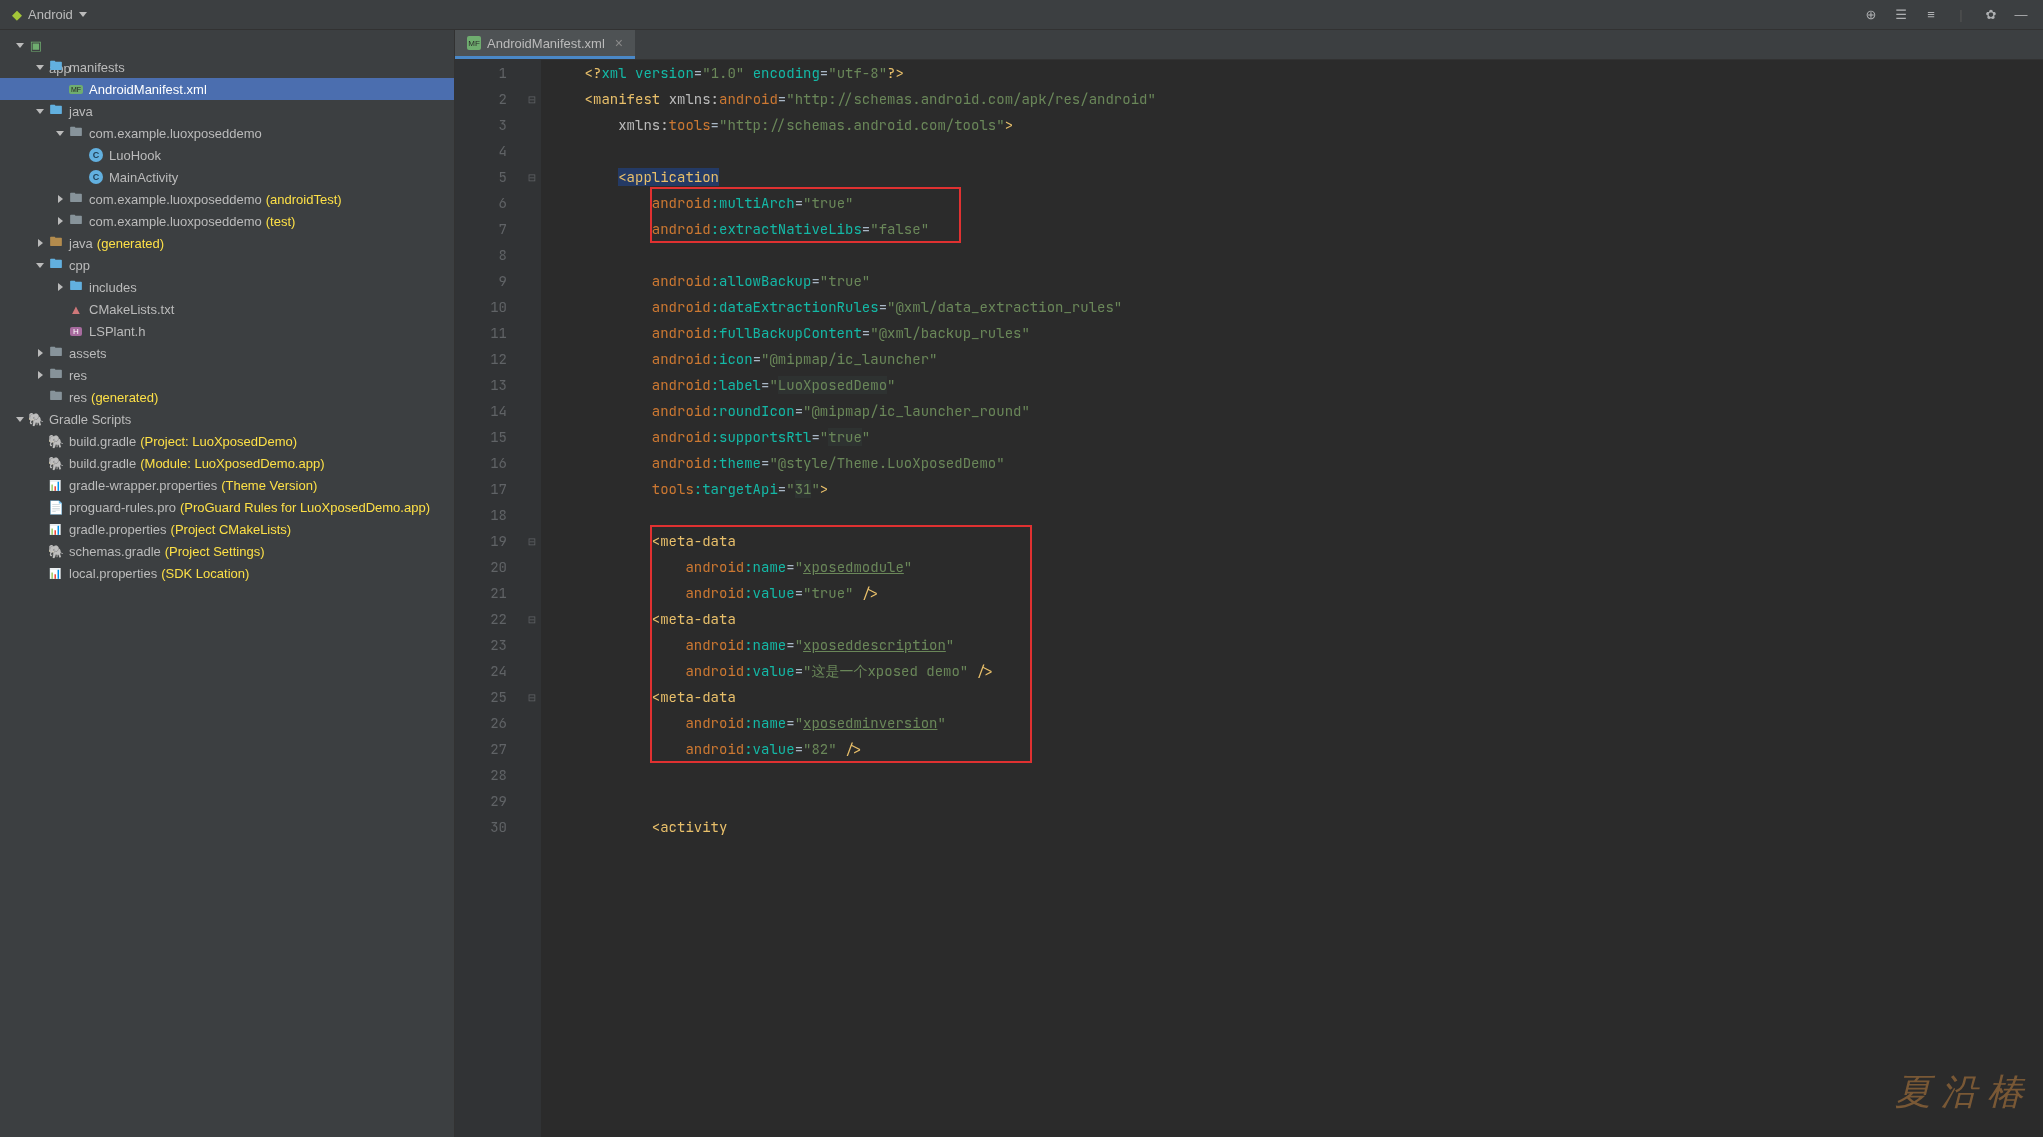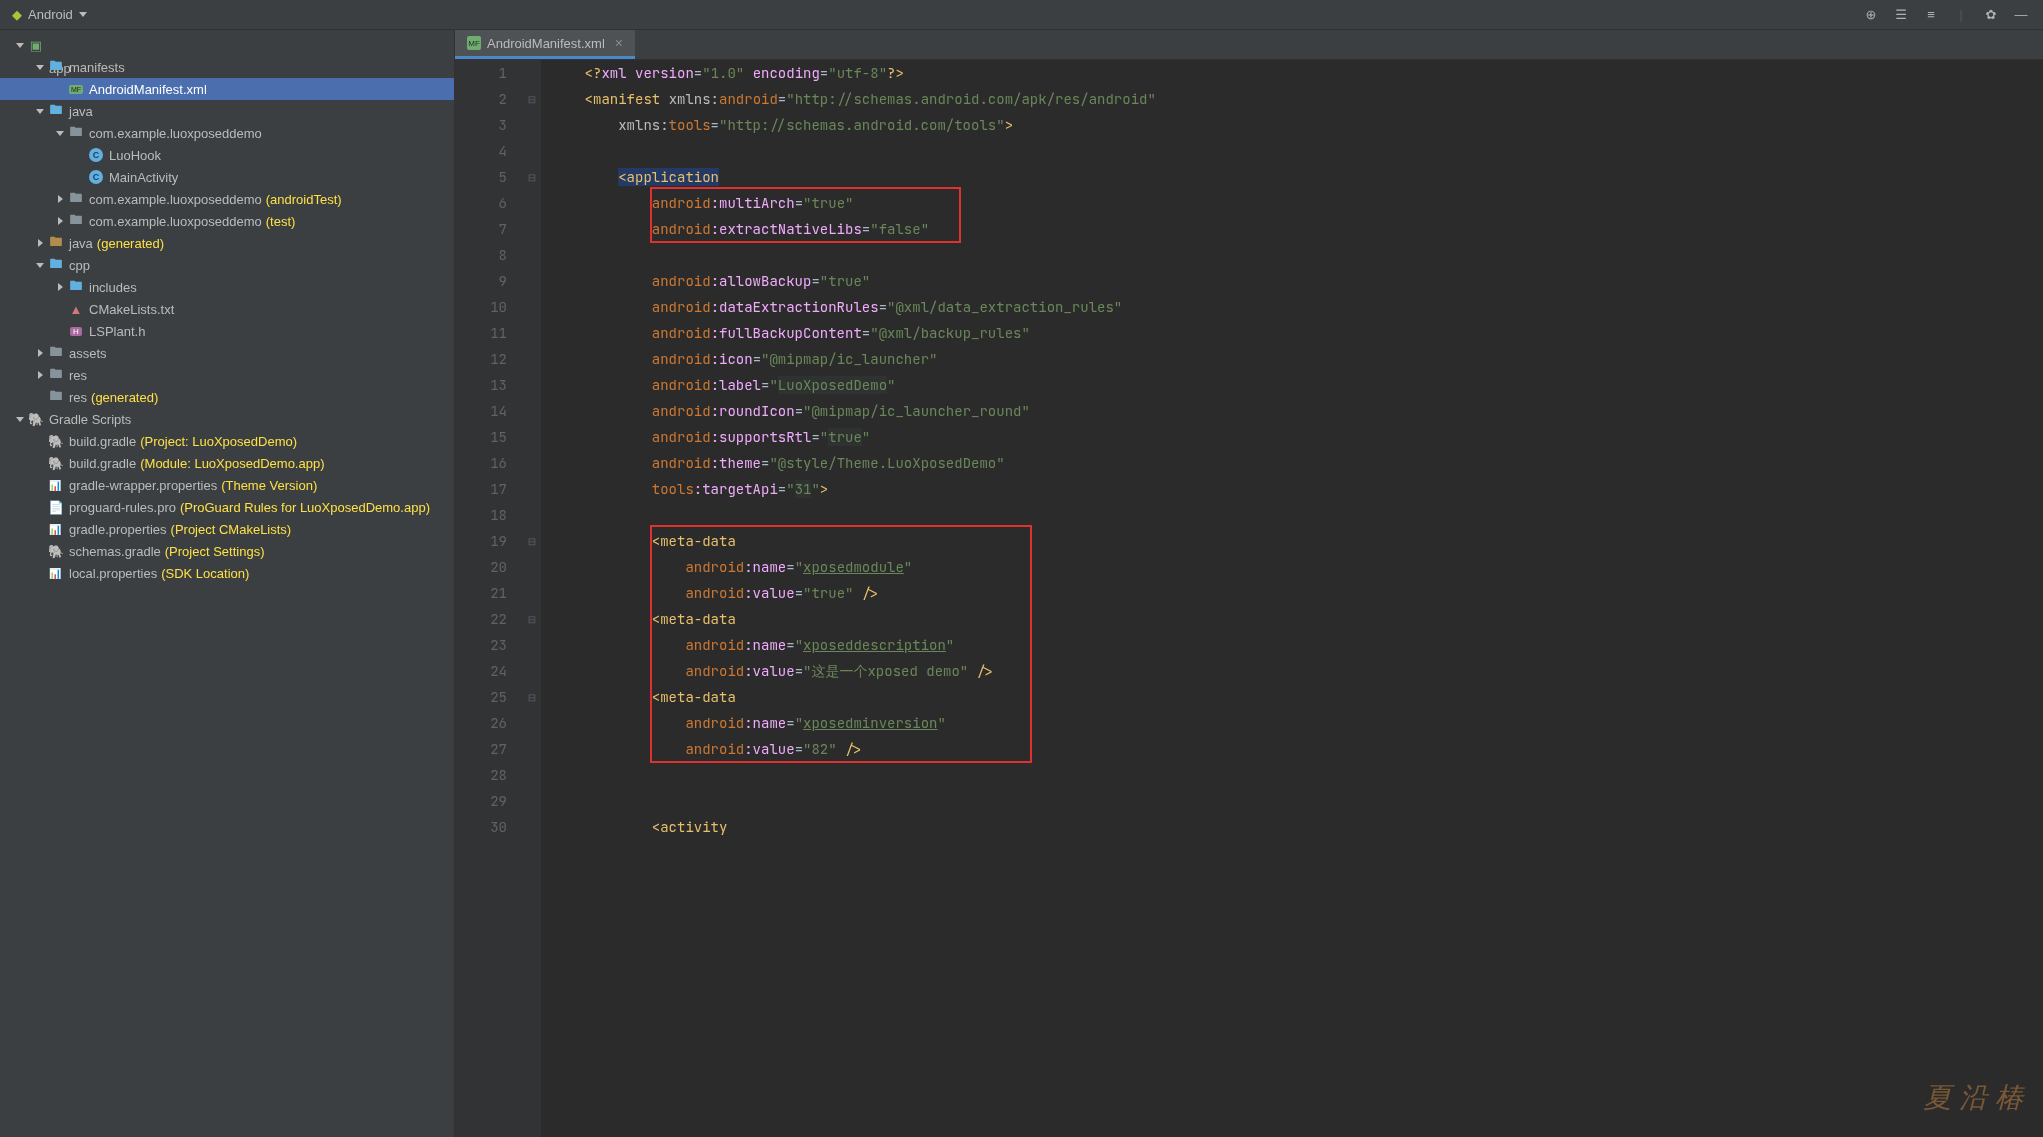--- a/index.html
+++ b/index.html
@@ -66,33 +66,33 @@
 .fold-mark { position: absolute; width: 10px; height: 10px; left: 2px; font-size: 10px; color: #606366; display: flex; align-items: center; justify-content: center;}
 .fold-mark::before { content: "⊟"; }
 .code {
   font-family: "JetBrains Mono", Consolas, monospace;
   font-size: 14px; line-height: 26px; padding-left: 10px;
   white-space: pre; position: relative;
 }
 .code-line { height: 26px; }
 .c-tag { color: #e8bf6a; }
 .c-attr-ns { color: #bababa; }
-.c-attr { color: #f0abfc; }
+.c-attr { color: #14b8a6; }
 .c-op { color: #cc7832; }
 .c-str { color: #6a8759; }
 .c-str.underlined { text-decoration: underline; }
 .c-default { color: #a9b7c6; }
 .highlight-bg { background: #3b514d33; }
 .sel-bg { background: #214283aa; }
 .annotation-box {
   position: absolute; border: 2px solid #e03131; pointer-events: none;
 }
 .watermark {
   position: absolute; right: 20px; bottom: 20px;
-  color: #9a6b3a; font-size: 28px; opacity: 0.7; font-style: italic;
+  color: #9a6b3a; font-size: 36px; opacity: 0.7; font-style: italic;
   pointer-events: none;
 }
 </style>
 </head>
 <body>
 
 <div class="root">
   <div class="top-bar">
     <div class="project-sel">
       <span style="color:#a4c639;">◆</span>

